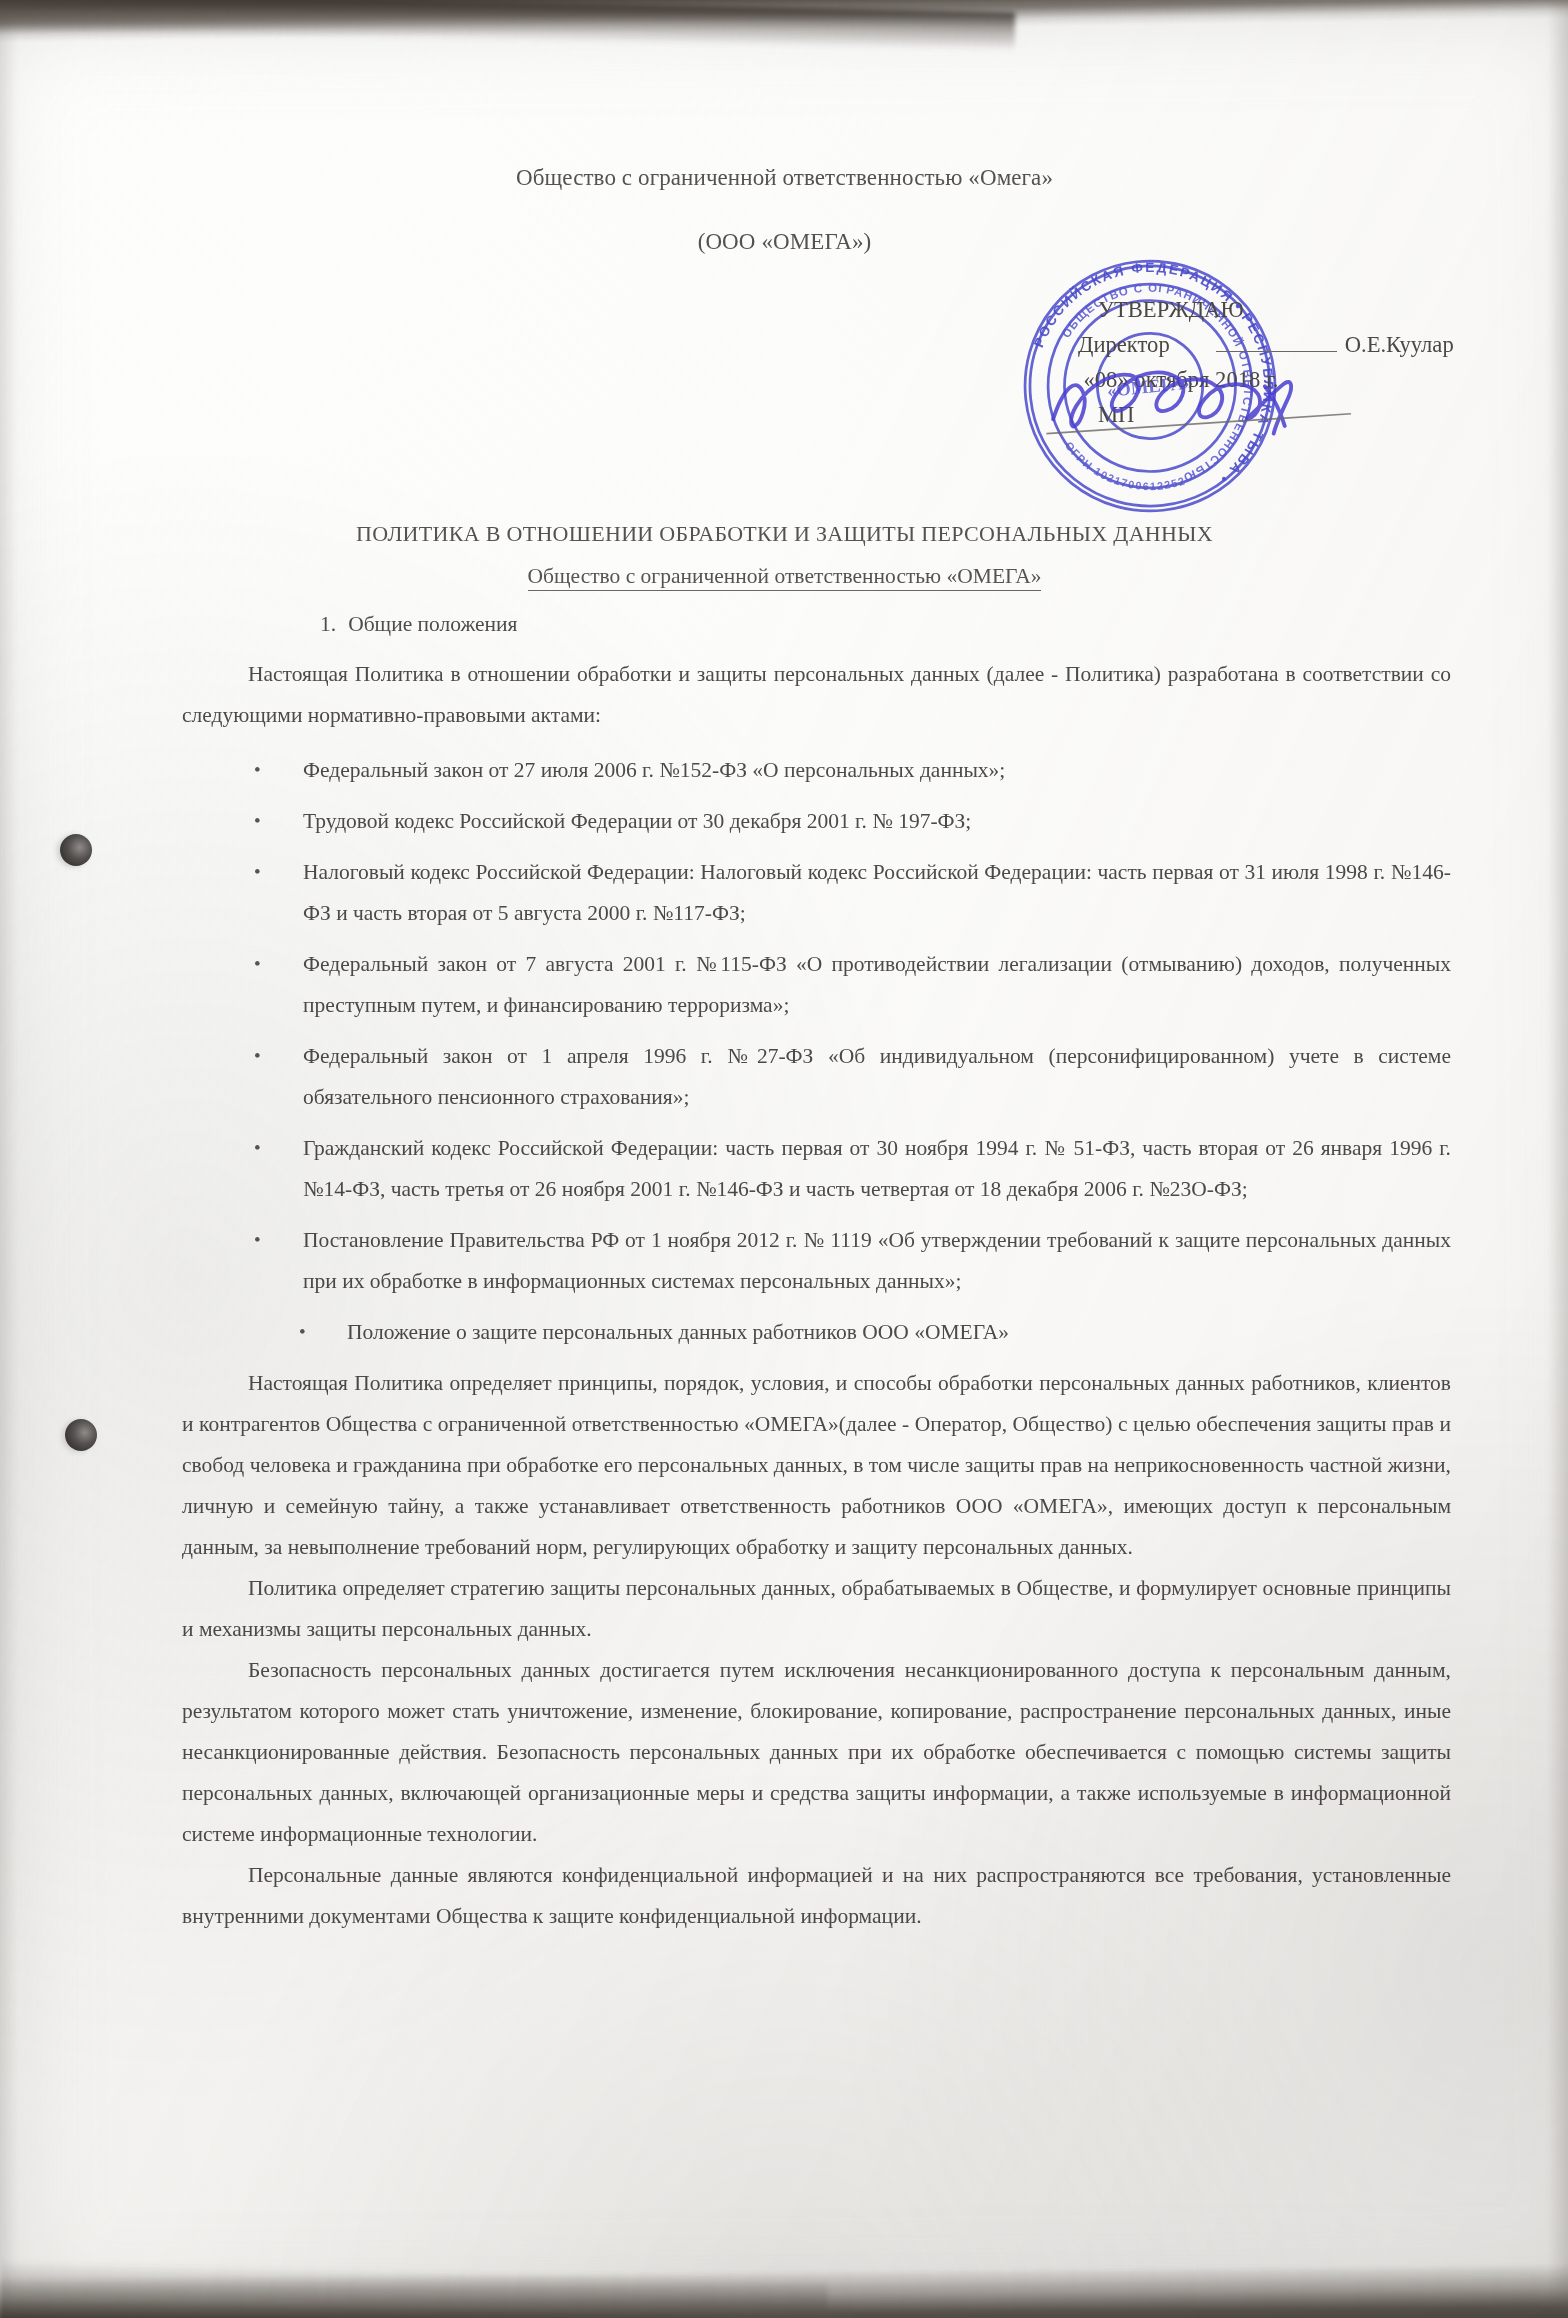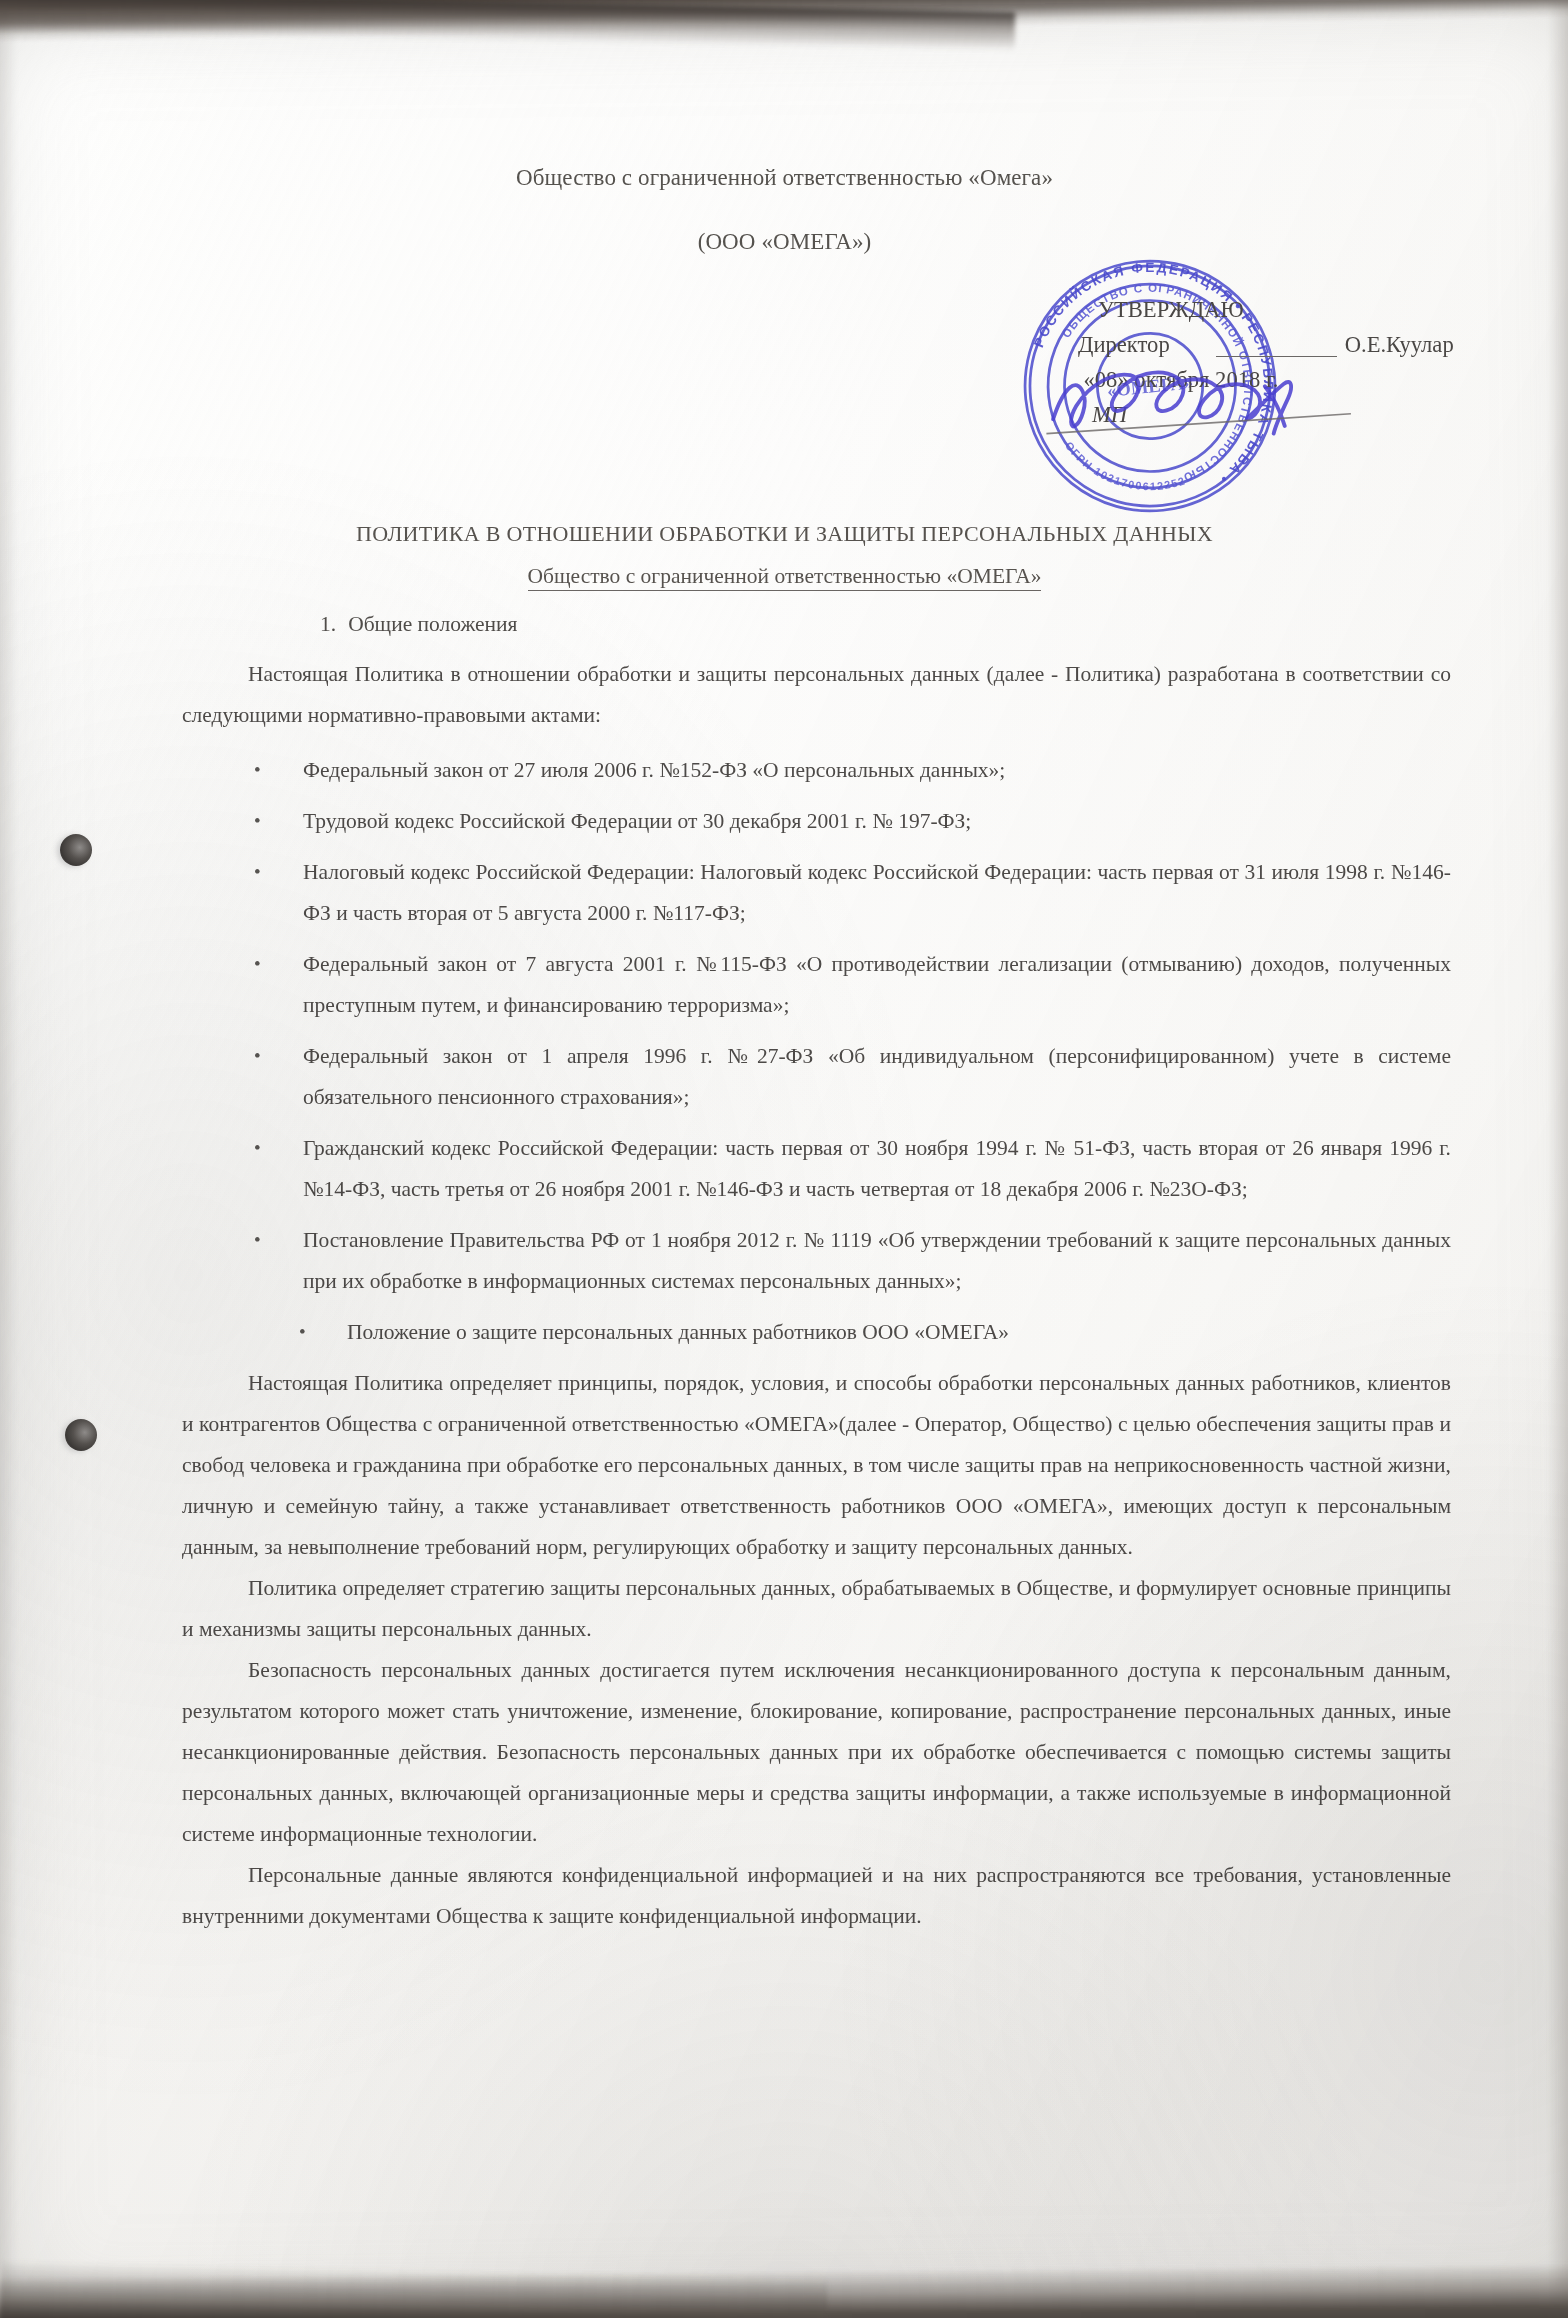--- a/index.html
+++ b/index.html
@@ -135,32 +135,31 @@
     top: 292px;
     width: 419px;
     font-size: 22.6px;
     line-height: 35px;
     color: #4a4745;
     z-index: 4;
   }
   .approval .ap-head { margin-left: 20px; }
   .approval .ap-row {
     display: flex;
-    align-items: flex-end;
     white-space: nowrap;
   }
   .approval .ap-role { width: 138px; }
   .approval .ap-rule {
     flex: 0 0 121px;
     border-bottom: 1.1px solid #6a6765;
     height: 24px;
     margin: 0 7.7px 5.5px 0;
   }
   .approval .ap-date { margin-left: 5.5px; }
-  .approval .ap-mp { margin-left: 14px; font-style: italic; }
+  .approval .ap-mp { margin-left: 20px; }
 
   
   .stamp {
     position: absolute;
     left: 1013px;
     top: 249px;
     width: 274px;
     height: 274px;
     z-index: 3;
     opacity: 0.92;

